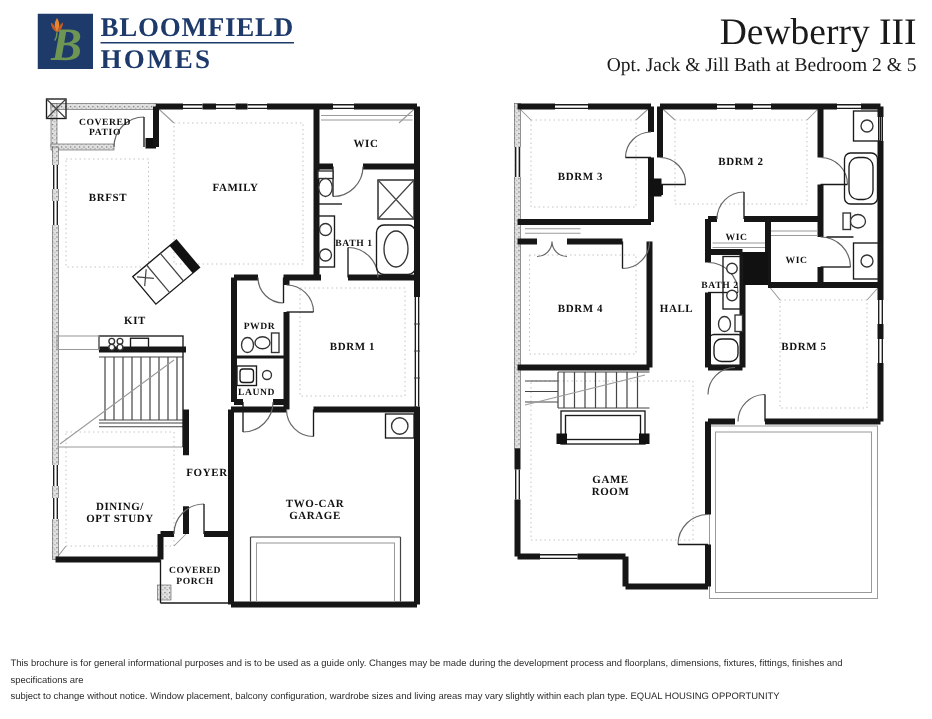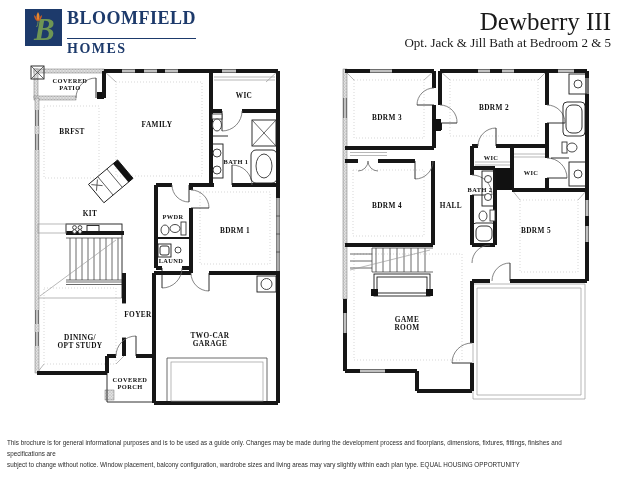--- a/index.html
+++ b/index.html
@@ -3,22 +3,22 @@
 <meta charset="utf-8">
 <style>
   html,body{margin:0;padding:0;background:#fff;}
   .page{position:relative;width:621px;height:479px;background:#ffffff;overflow:hidden;
         font-family:"Liberation Serif",serif;}
   
   .logo{position:absolute;left:25px;top:9px;display:flex;align-items:flex-start;}
   .logo-square{width:37px;height:37px;display:block;}
   .logo-text{margin-left:5px;color:#1d3a6b;}
   .logo-line1{font-size:18px;font-weight:600;letter-spacing:.5px;line-height:18px;
-              border-bottom:1px solid #1d3a6b;padding-bottom:11px;}
-  .logo-line2{font-size:14px;font-weight:600;letter-spacing:1.5px;line-height:18px;margin-top:1px;}
+              border-bottom:1px solid #1d3a6b;padding-bottom:1px;}
+  .logo-line2{font-size:18px;font-weight:600;letter-spacing:1.5px;line-height:18px;margin-top:1px;}
   .titleblock{position:absolute;right:10px;top:8px;text-align:right;color:#1a1a1a;}
   .plan-title{font-size:25px;line-height:27px;font-weight:500;}
   .plan-subtitle{font-size:13px;line-height:15px;}
   
   .plan{position:absolute;}
   #plan1{left:4px;top:58px;width:300px;height:370px;}
   #plan2{left:330px;top:58px;width:290px;height:345px;}
   
   .w4{stroke:#161616;stroke-width:4;fill:none;}
   .w2{stroke:#161616;stroke-width:2;fill:none;}

